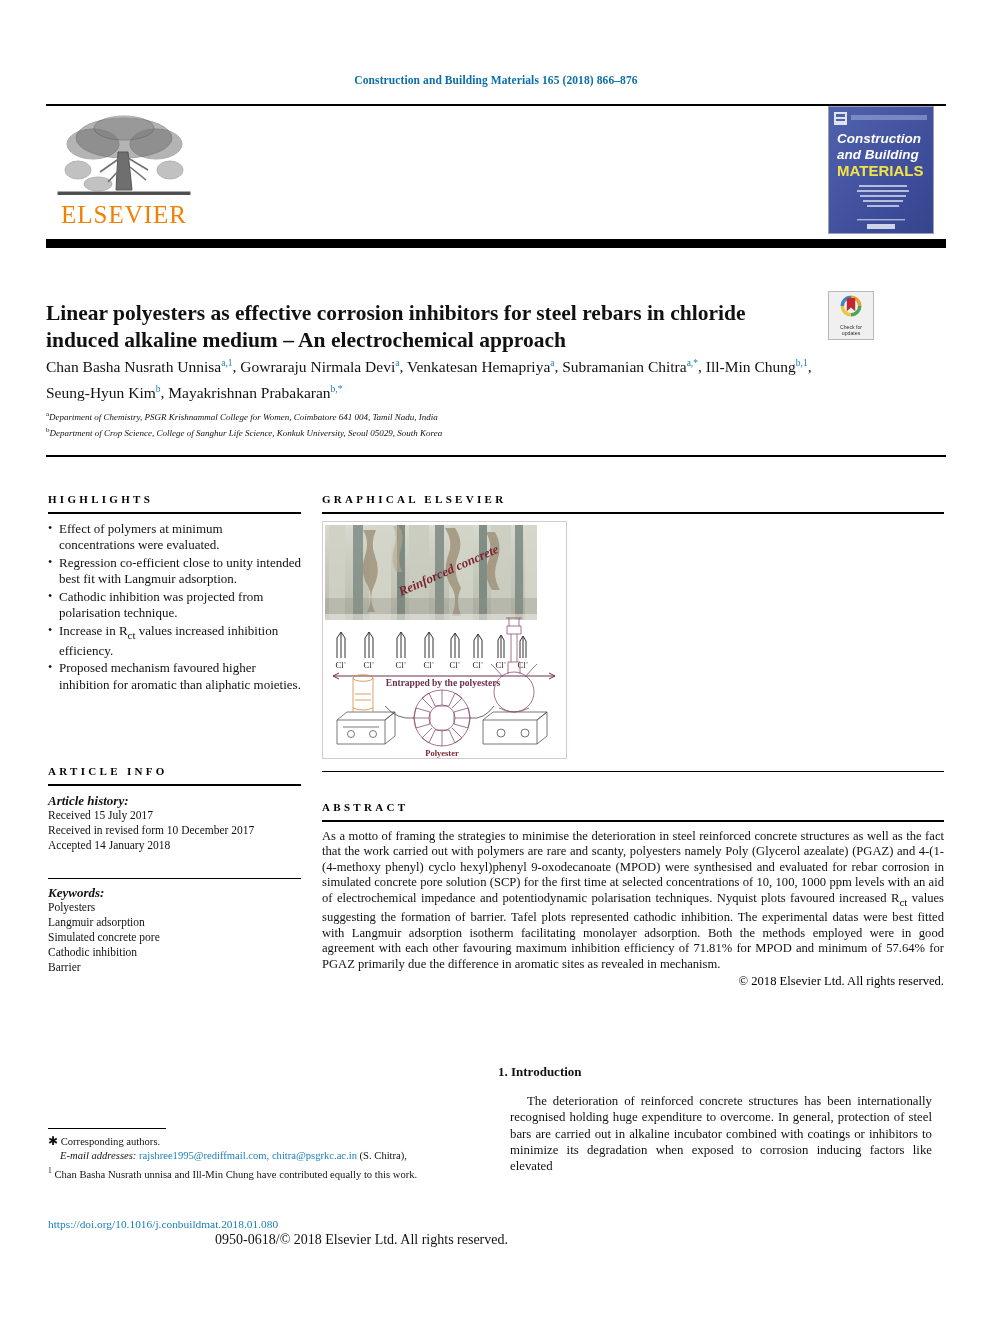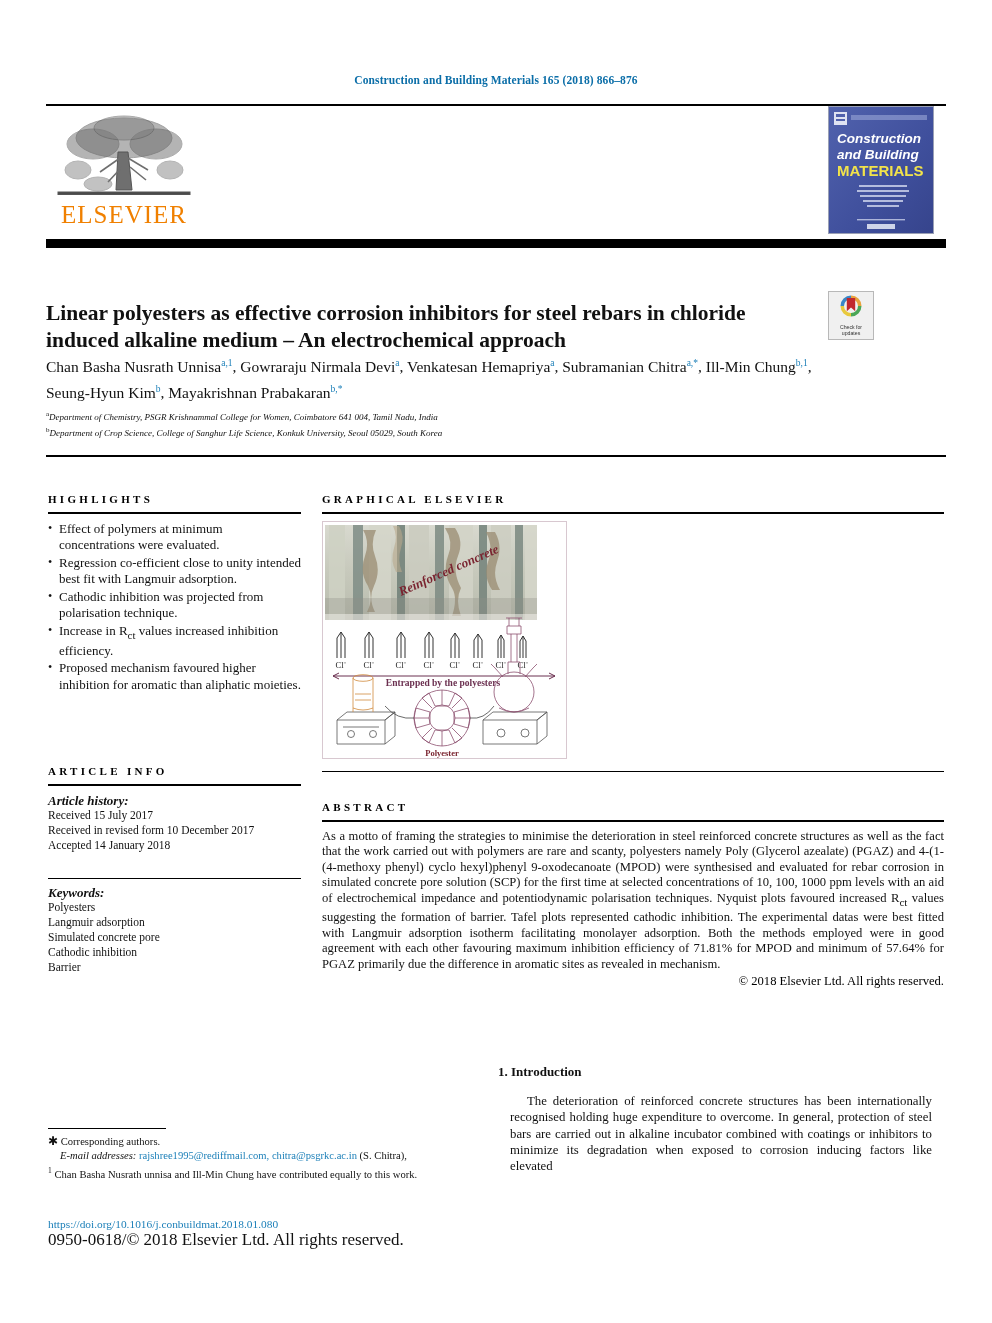--- a/index.html
+++ b/index.html
@@ -321,23 +321,24 @@
     width: 460px;
   }
   .doi {
     font-family: "Liberation Serif", serif;
     font-size: 11.4px;
     color: #1b7fb8;
     line-height: 15px;
   }
   .issn {
     font-family: "Liberation Serif", serif;
-    font-size: 17px;
+    font-size: 14px;
     color: #111;
     line-height: 15px;
+    text-align: right;
   }
 </style>
 </head>
 <body>
 
 <div class="page">
 
   <div class="runhead">Construction and Building Materials 165 (2018) 866–876</div>
 
   <div class="rule-top"></div>

